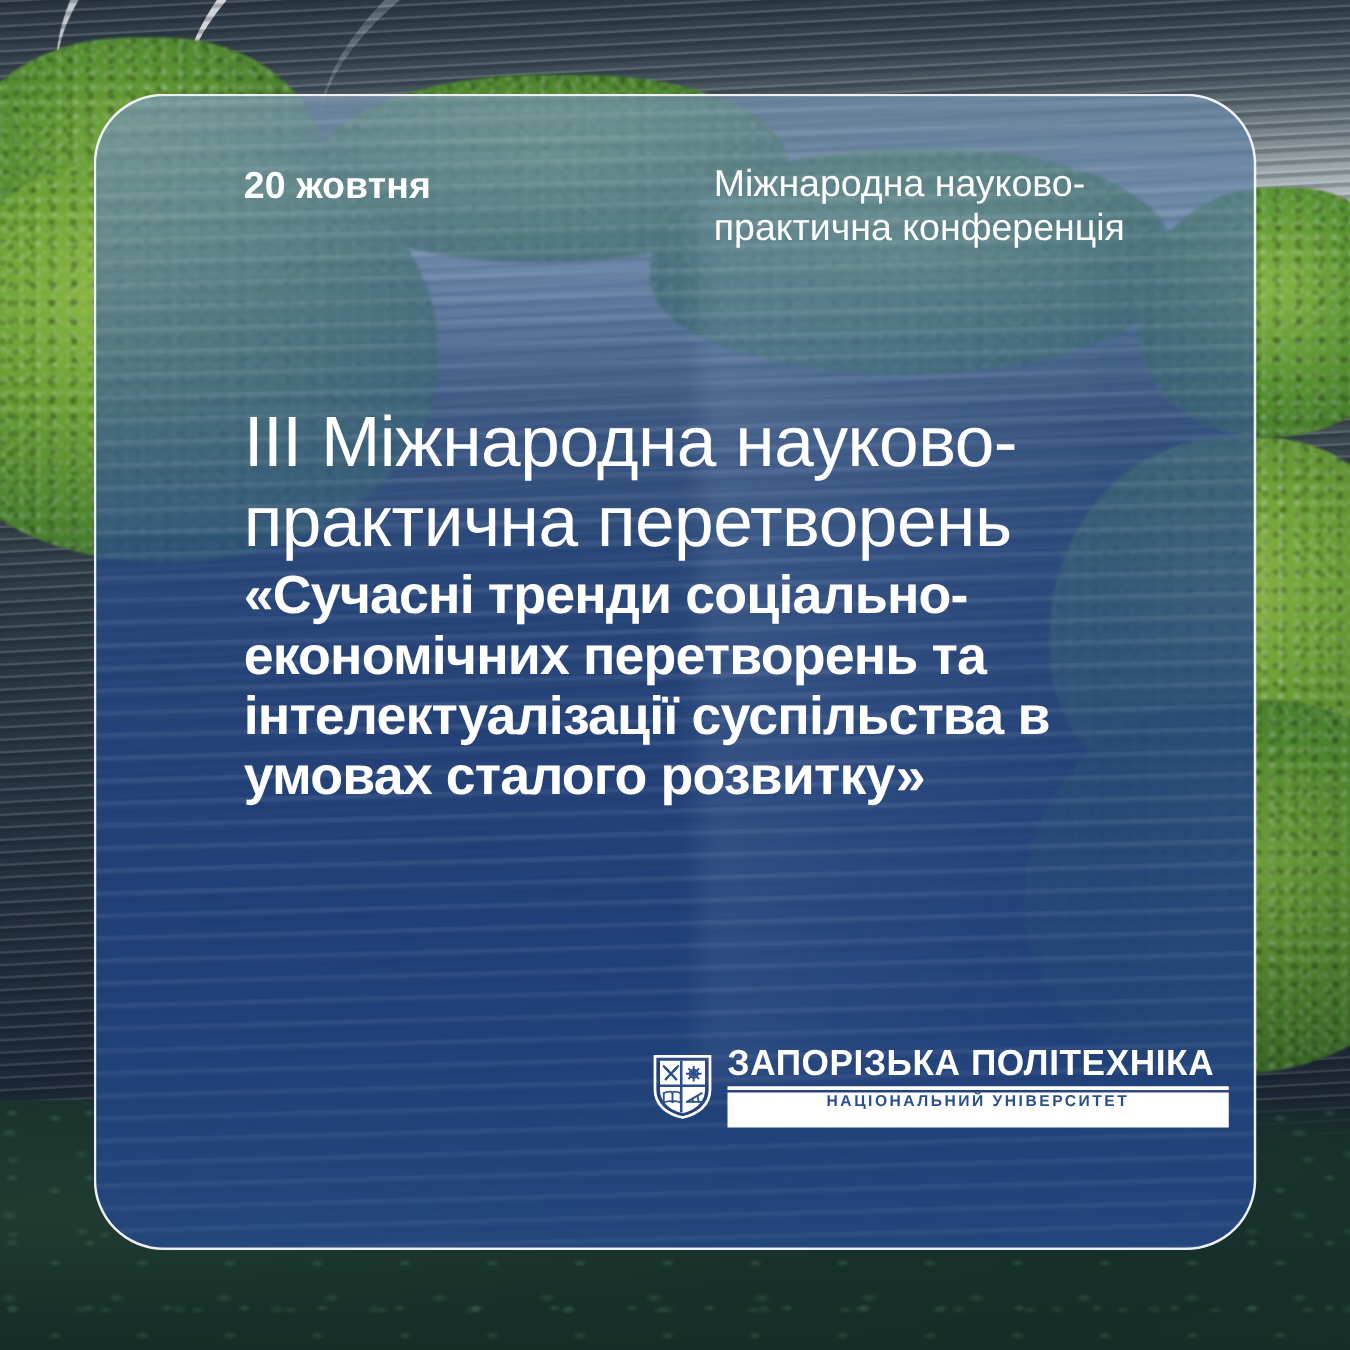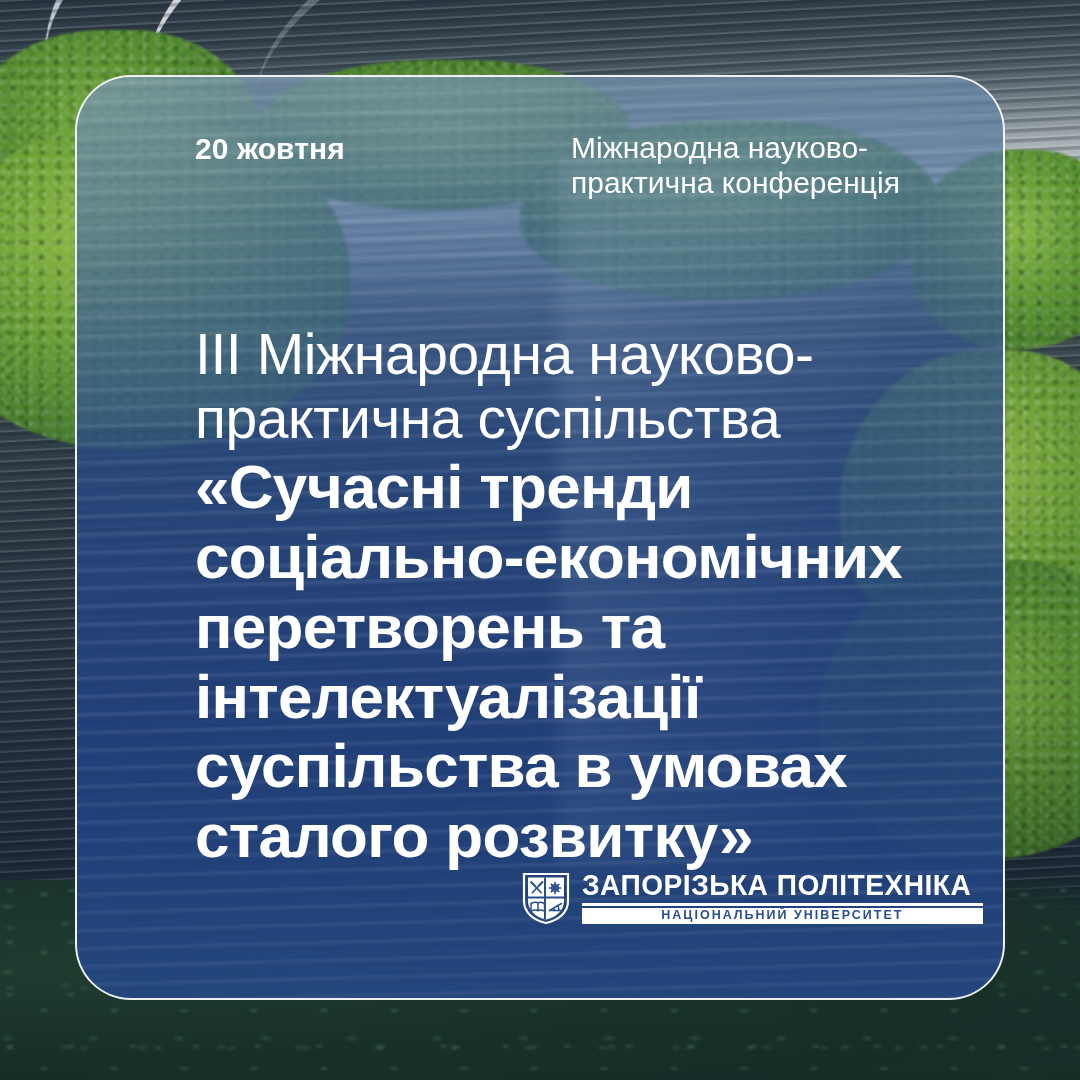--- a/index.html
+++ b/index.html
@@ -264,21 +264,21 @@
     margin-top:123px;
     color:#ffffff;
   }
   .title-light {
     font-size:57px;
     font-weight:300;
     line-height:1.115;
     letter-spacing:-0.4px;
   }
   .title-bold {
-    font-size:62px;
+    font-size:43px;
     font-weight:bold;
     line-height:1.125;
     letter-spacing:-0.7px;
     margin-top:2px;
   }
 
   
   .logo-wrap {
     margin-top:auto;
     display:flex;
@@ -297,21 +297,21 @@
     letter-spacing:0.5px;
     line-height:1;
     white-space:nowrap;
     font-stretch:condensed;
     transform:scaleX(0.97);
     transform-origin:left center;
   }
   .logo-rule { height:3px; background:#ffffff; margin:3px 0 2px 0; }
   .logo-sub-band {
     background:#ffffff;
-    padding:1px 4px 2px 4px;
+    padding:1px 4px 14px 4px;
     text-align:center;
   }
   .logo-sub {
     font-size:12.5px;
     font-weight:bold;
     color:#2a4f8e;
     letter-spacing:2.0px;
     line-height:1.05;
     white-space:nowrap;
   }
@@ -372,21 +372,21 @@
     <div class="card-dark-bottom"></div>
 
     <div class="card-inner">
 
       <div class="header">
         <div class="hdr-date">20 жовтня</div>
         <div class="hdr-kind">Міжнародна науково-практична конференція</div>
       </div>
 
       <div class="title-block">
-        <div class="title-light">III Міжнародна науково-практична суспільства</div>
+        <div class="title-light">III Міжнародна науково-практична перетворень</div>
         <div class="title-bold">«Сучасні тренди соціально-економічних перетворень та інтелектуалізації суспільства в умовах сталого розвитку»</div>
       </div>
 
       <div class="logo-wrap">
 
         <svg class="crest" viewBox="0 0 48 54">
           <path d="M2 3 H46 V30 C46 42 36 49.5 24 52 C12 49.5 2 42 2 30 Z" fill="none" stroke="#ffffff" stroke-width="2.2"></path>
           <path d="M6 6.5 H42 V30 C42 40 33.5 46.4 24 48.6 C14.5 46.4 6 40 6 30 Z" fill="#ffffff" stroke="none"></path>
           <path d="M23 6.5 V48" stroke="#2a4f8e" stroke-width="2"></path>
           <path d="M6 26.5 H42" stroke="#2a4f8e" stroke-width="2"></path>

